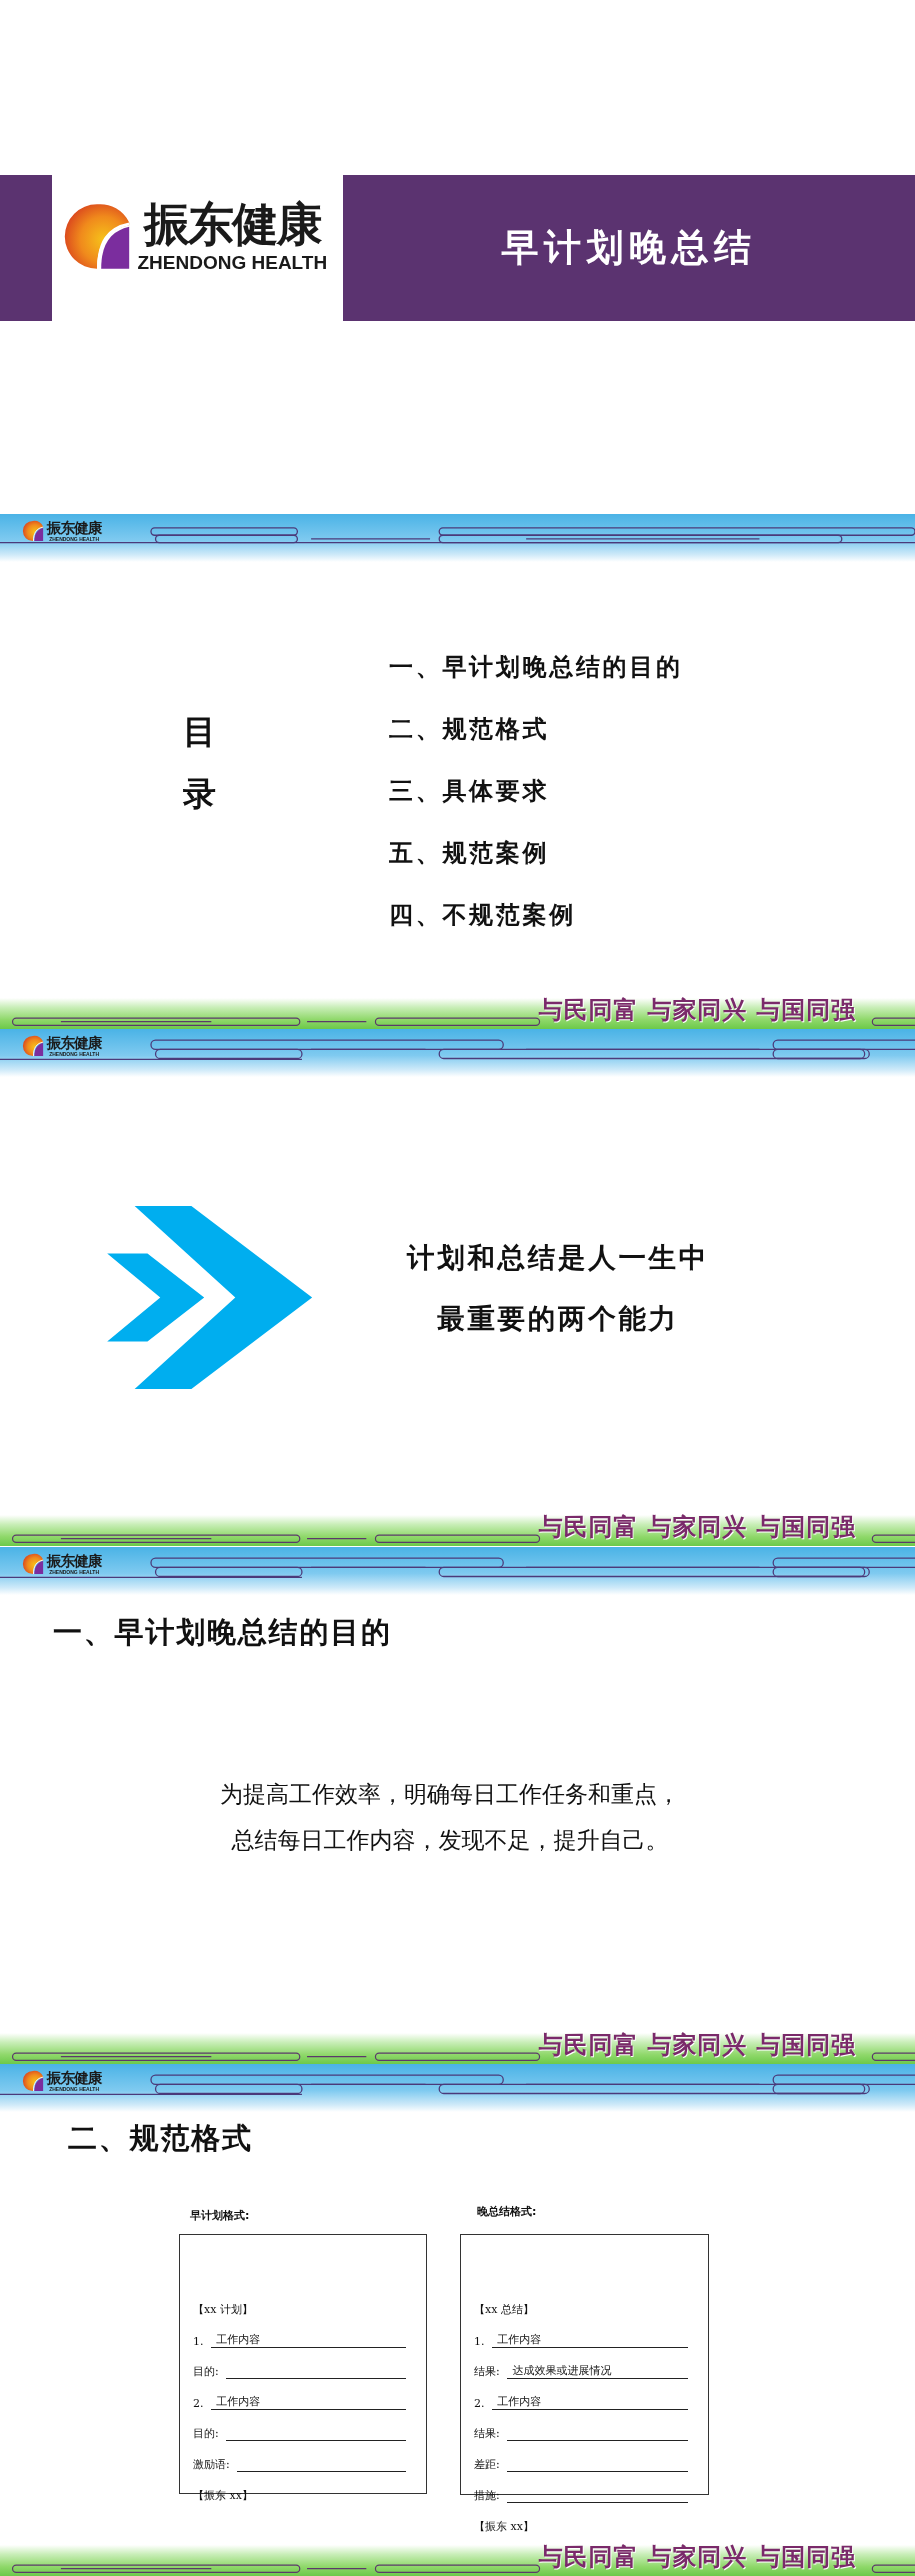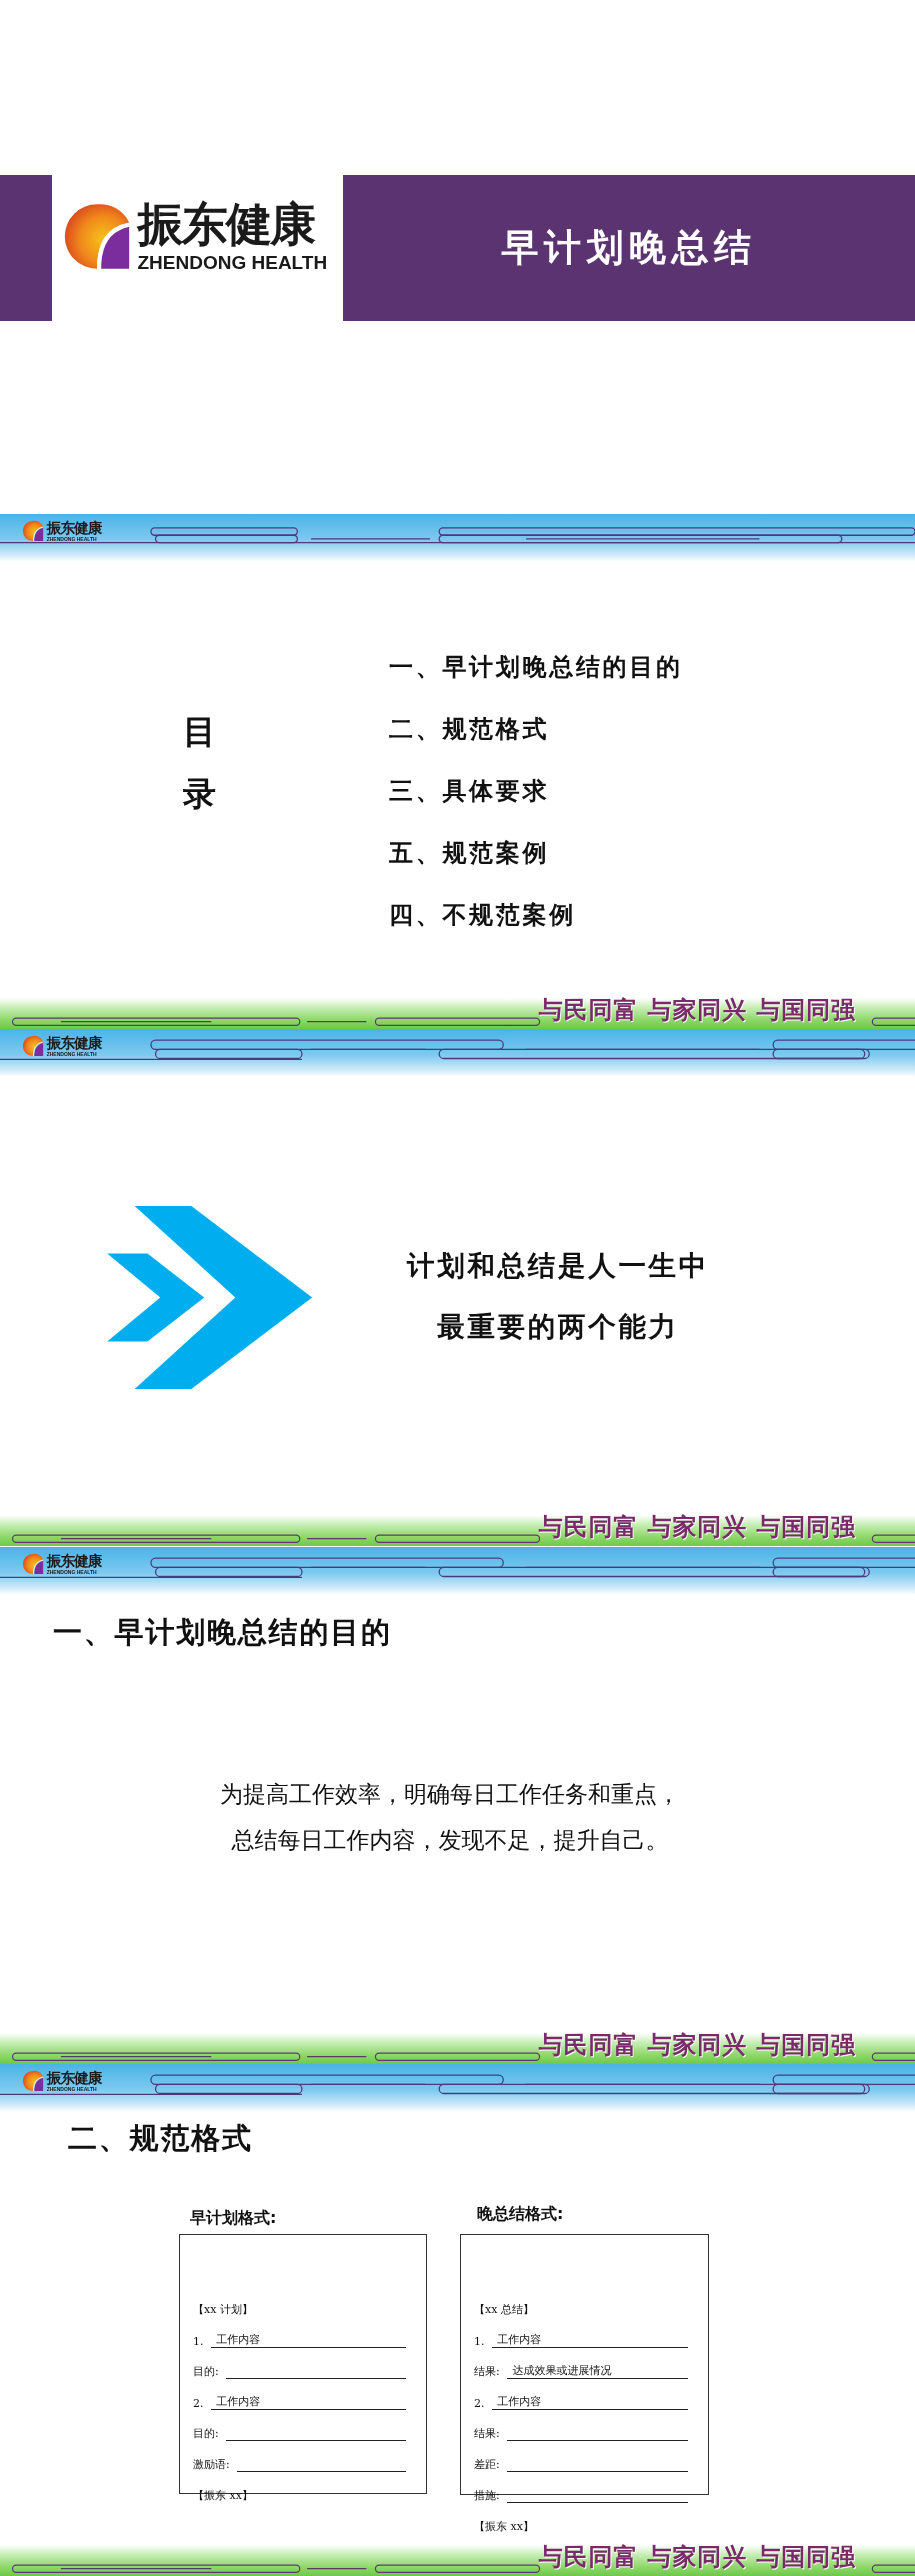--- a/index.html
+++ b/index.html
@@ -6,21 +6,21 @@
   body { width:915px; height:2576px; background:#ffffff; font-family:"DejaVu Sans", sans-serif; position:relative; overflow:hidden; color:#111; }
   .slide { position:absolute; left:0; width:915px; background:#fff; overflow:hidden; }
 
   
   #s1 { top:0; height:514px; }
   .cover-band { position:absolute; left:0; top:175px; width:915px; height:146px; background:#5b3370; }
   .cover-logo-box { position:absolute; left:52px; top:175px; width:291px; height:146px; background:#fff; }
   .cover-title { position:absolute; left:343px; top:175px; width:572px; height:146px; display:flex; align-items:center; justify-content:center; color:#fff; font-size:37px; font-weight:bold; letter-spacing:5.5px; font-family:"DejaVu Serif", serif; }
 
   
-  .logo { position:absolute; display:flex; align-items:center; }
+  .logo { position:absolute; display:flex; align-items:center;text-align:center; }
   .logo-mark { position:relative; flex:none; }
   .logo-text { display:flex; flex-direction:column; justify-content:center; }
   .logo-cn { font-weight:bold; color:#1a1a1a; line-height:1; font-family:"DejaVu Sans", sans-serif; }
   .logo-en { font-weight:bold; color:#1a1a1a; line-height:1; font-family:"Liberation Sans", sans-serif; }
   .big-logo { left:62px; top:199px; }
   .big-logo .logo-mark { width:70px; height:75px; margin-right:5.5px; }
   .big-logo .logo-cn { font-size:46px; letter-spacing:-1.8px; }
   .big-logo .logo-en { font-size:19px; margin-top:5.5px; letter-spacing:0px; }
   .small-logo .logo-mark { width:22px; height:22px; margin-right:2.7px; }
   .small-logo .logo-cn { font-size:14.6px; letter-spacing:-0.9px; }
@@ -39,32 +39,32 @@
   
   #s2 { top:514px; height:515px; }
   .toc-label { position:absolute; left:183px; top:201px; font-size:33px; font-weight:bold; line-height:1; font-family:"DejaVu Serif", serif; }
   .toc-label span { display:block; margin-bottom:29px; }
   .toc-list { position:absolute; left:389px; top:137px; list-style:none; }
   .toc-list li { font-size:24px; font-weight:bold; height:62px; letter-spacing:2.7px; font-family:"DejaVu Serif", serif; }
 
   
   #s3 { top:1029px; height:517px; }
   .chevrons { position:absolute; left:107px; top:177px; }
-  .quote { position:absolute; left:329px; top:206px; width:458px; text-align:center; font-size:27.5px; font-weight:bold; line-height:61px; letter-spacing:2.7px; font-family:"DejaVu Serif", serif; }
+  .quote { position:absolute; left:329px; top:198px; width:458px; text-align:center; font-size:27.5px; font-weight:bold; line-height:61px; letter-spacing:2.7px; font-family:"DejaVu Serif", serif; }
 
   
   #s4 { top:1547px; height:517px; }
   .sec-title { position:absolute; font-size:29px; font-weight:bold; letter-spacing:1.8px; font-family:"DejaVu Serif", serif; }
   #s4 .sec-title { left:53px; top:66px; }
   .body-text { position:absolute; left:84px; top:224px; width:732px; text-align:center; font-size:23px; line-height:46px; }
 
   
   #s5 { top:2064px; height:512px; }
   #s5 .sec-title { left:68px; top:55px; }
-  .form-title { position:absolute; font-size:16px; font-weight:bold; }
+  .form-title { position:absolute; font-size:11px; font-weight:bold; }
   .form-box { position:absolute; border:0.9px solid #333; background:#fff; padding:14.6px 11px 0 13px; font-size:11px; font-family:"DejaVu Serif", serif; }
   .form-line { display:flex; align-items:flex-end; height:31px; white-space:nowrap; }
   .form-line .lbl { flex:none; }
   .form-line .fill { flex:1; border-bottom:0.9px solid #222; margin-left:7.3px; margin-right:9.2px; height:14.6px; font-size:11px; padding-left:5.5px; line-height:13px; }
   .form-line.head { height:20px;margin-top:47px; }
 </style>
 </head>
 <body>
 
 <svg width="0" height="0" style="position:absolute">

